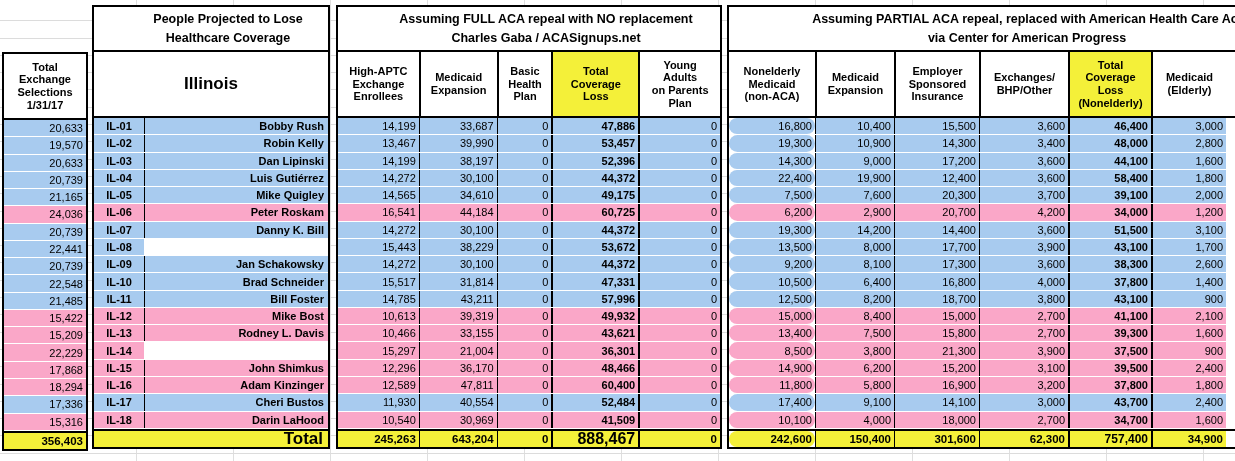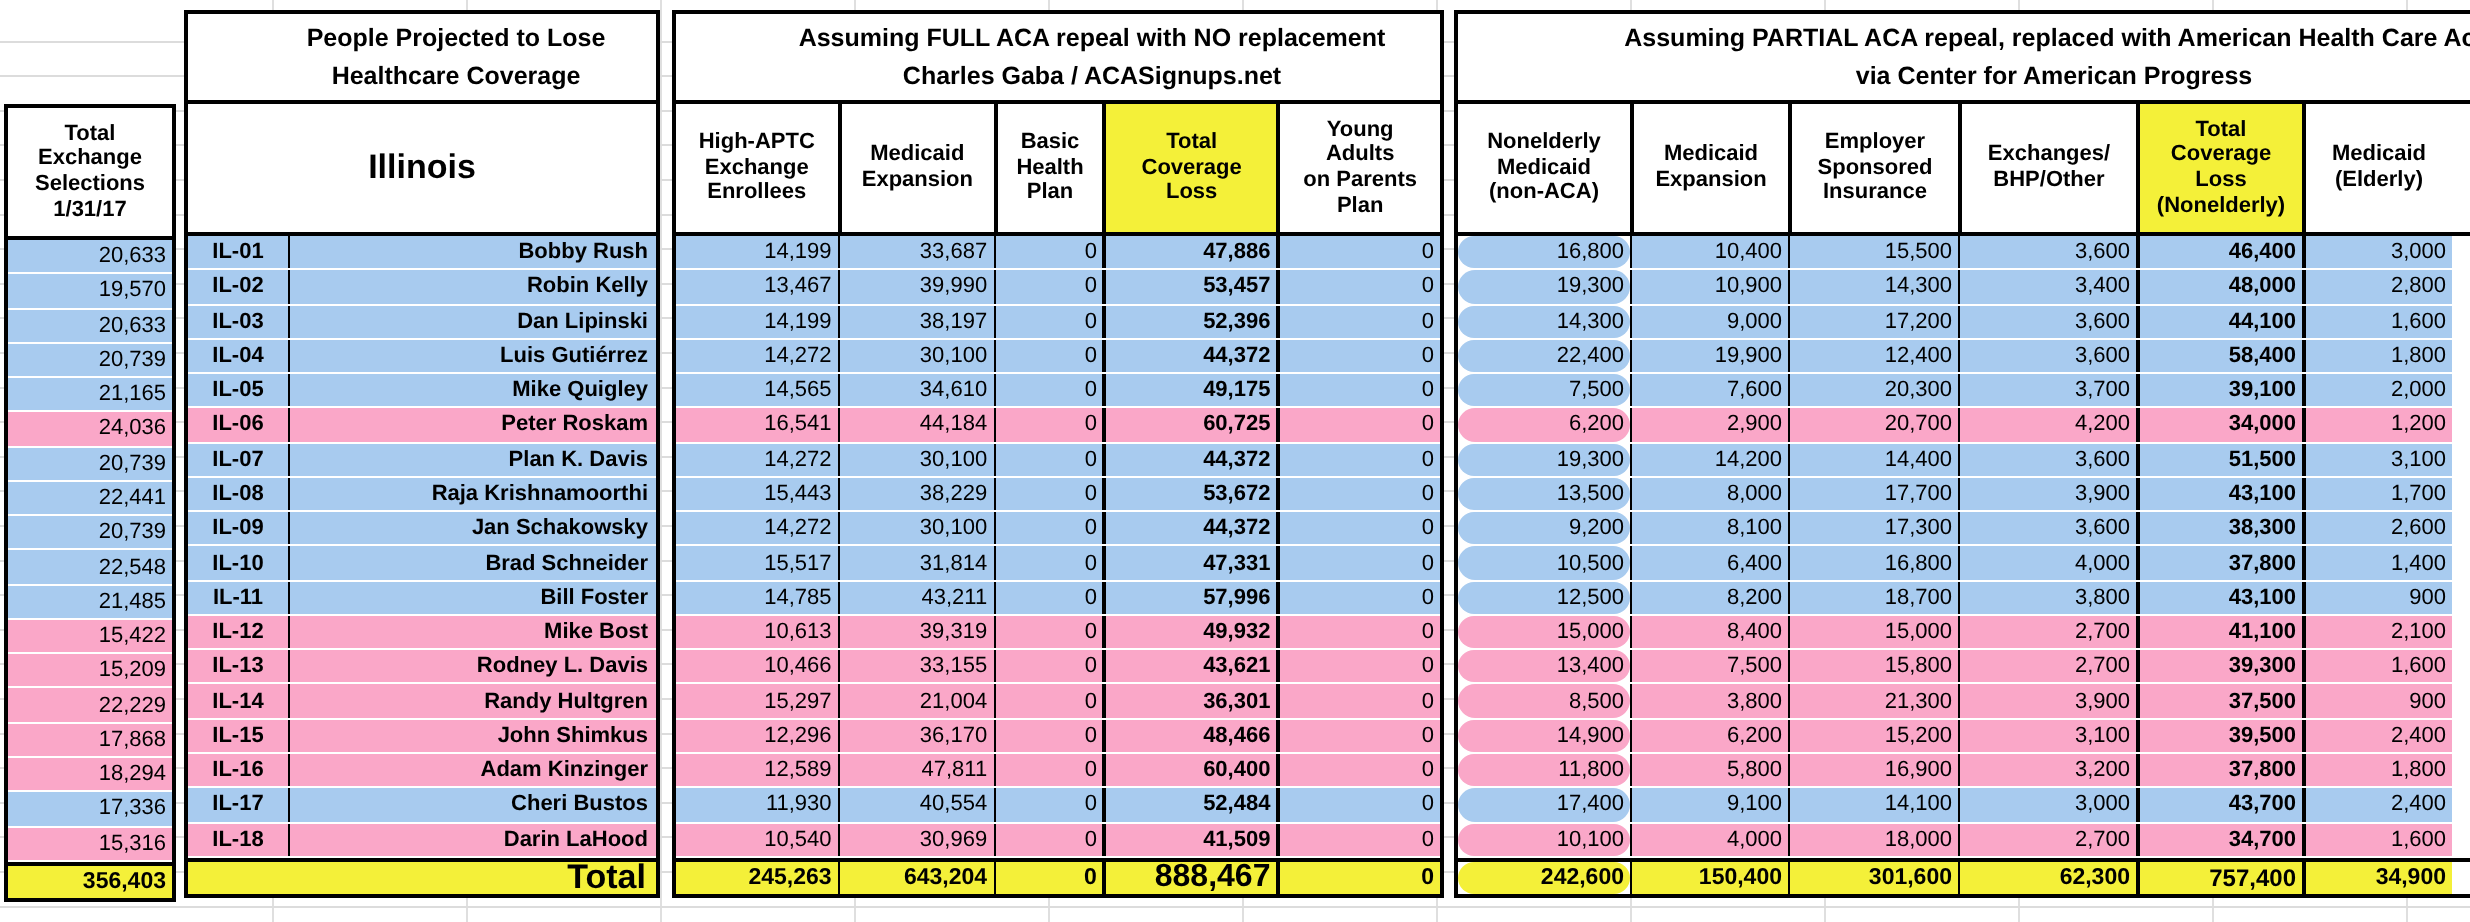--- a/index.html
+++ b/index.html
@@ -147,25 +147,24 @@
         <div class="row dem">
           <div class="cell ctr dist w-dist">IL-05</div>
           <div class="cell name w-name">Mike Quigley</div>
         </div>
         <div class="row rep">
           <div class="cell ctr dist w-dist">IL-06</div>
           <div class="cell name w-name">Peter Roskam</div>
         </div>
         <div class="row dem">
           <div class="cell ctr dist w-dist">IL-07</div>
-          <div class="cell name w-name">Plan K. Davis</div>
+          <div class="cell name w-name">Danny K. Bill</div>
         </div>
         <div class="row dem">
           <div class="cell ctr dist w-dist">IL-08</div>
-          <div class="cell name w-name">Raja Krishnamoorthi</div>
         </div>
         <div class="row dem">
           <div class="cell ctr dist w-dist">IL-09</div>
           <div class="cell name w-name">Jan Schakowsky</div>
         </div>
         <div class="row dem">
           <div class="cell ctr dist w-dist">IL-10</div>
           <div class="cell name w-name">Brad Schneider</div>
         </div>
         <div class="row dem">
@@ -175,21 +174,20 @@
         <div class="row rep">
           <div class="cell ctr dist w-dist">IL-12</div>
           <div class="cell name w-name">Mike Bost</div>
         </div>
         <div class="row rep">
           <div class="cell ctr dist w-dist">IL-13</div>
           <div class="cell name w-name">Rodney L. Davis</div>
         </div>
         <div class="row rep">
           <div class="cell ctr dist w-dist">IL-14</div>
-          <div class="cell name w-name">Randy Hultgren</div>
         </div>
         <div class="row rep">
           <div class="cell ctr dist w-dist">IL-15</div>
           <div class="cell name w-name">John Shimkus</div>
         </div>
         <div class="row rep">
           <div class="cell ctr dist w-dist">IL-16</div>
           <div class="cell name w-name">Adam Kinzinger</div>
         </div>
         <div class="row dem">

